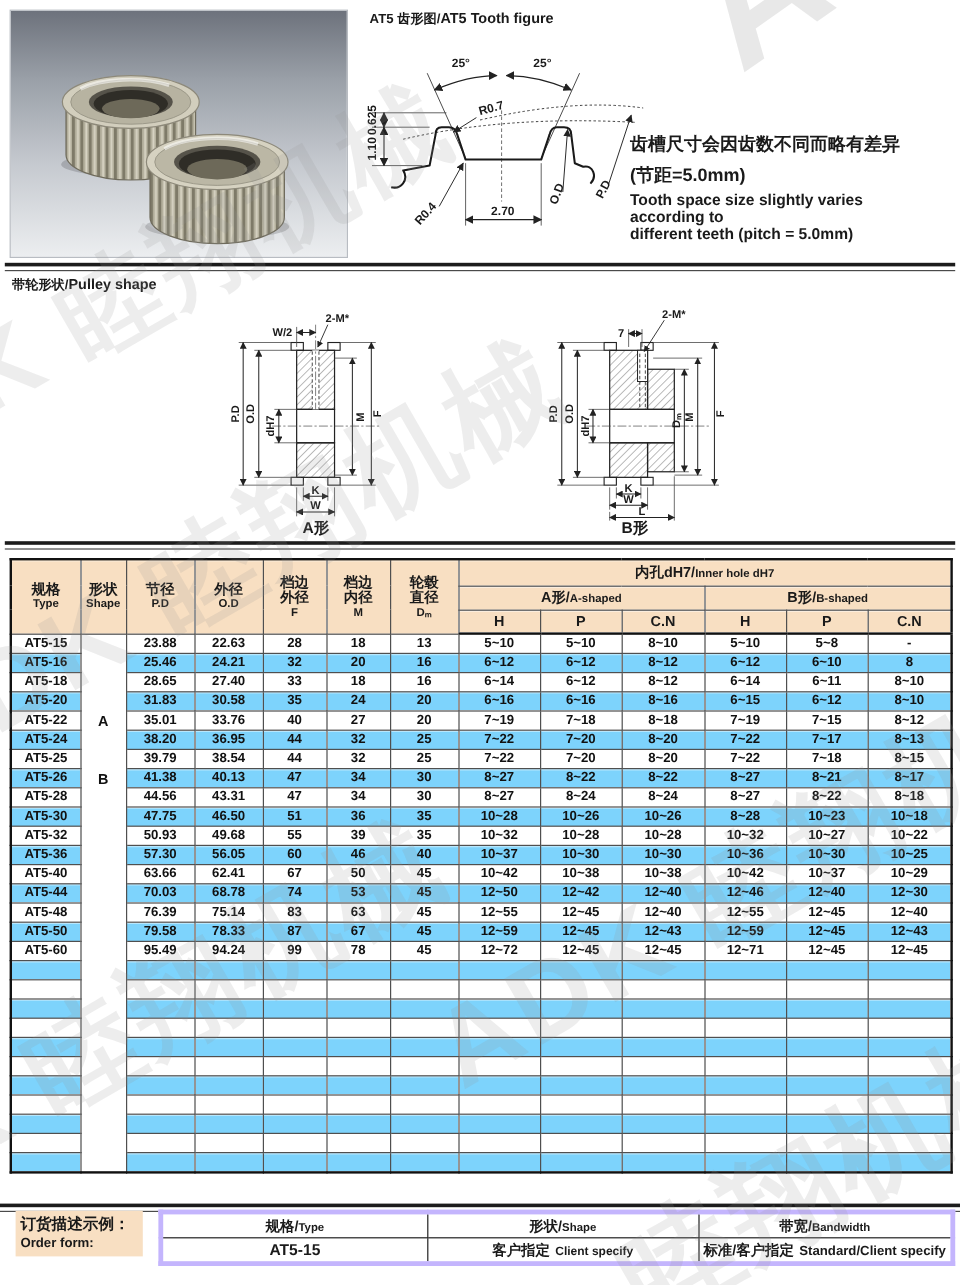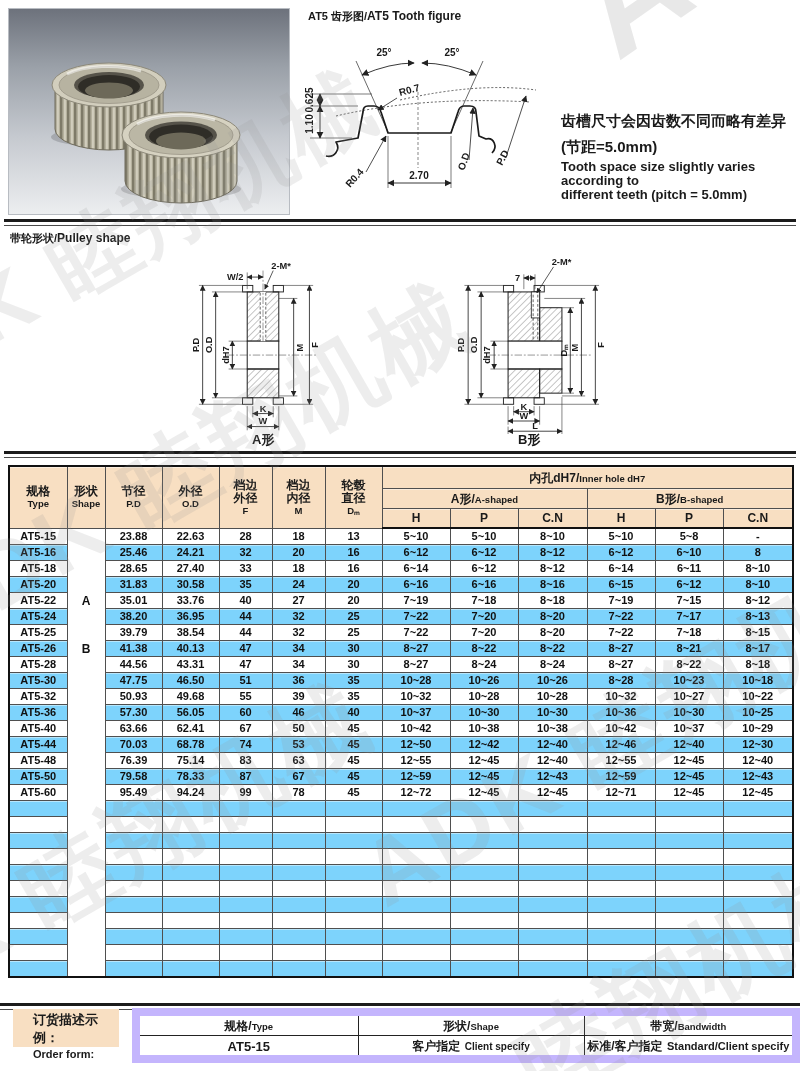--- a/index.html
+++ b/index.html
@@ -28,24 +28,24 @@
   .hz{font-size:12px;font-weight:bold;line-height:13px;}
   .he{font-size:9.5px;font-weight:bold;line-height:11px;}
   .hz-inline{font-size:12px;font-weight:bold;}
   .he-inline{font-size:9.5px;font-weight:bold;}
   table.spec tbody tr{height:16px;}
   table.spec tbody td{font-size:11px;font-weight:bold;line-height:15px;color:#111;}
   table.spec tbody tr.alt{background:#7dd3fc;}
   td.shapecell{background:#fff;position:relative;}
   td.shapecell .sletter{position:absolute;left:0;width:100%;text-align:center;font-size:12px;font-weight:bold;line-height:16px;}
   
-  .ordlabel{position:absolute;left:13px;top:1009px;width:106px;height:38px;background:#f8dfc2;padding:2px 20px;box-sizing:border-box;z-index:3;}
+  .ordlabel{position:absolute;left:13px;top:1009px;width:106px;height:38px;background:#f8dfc2;padding:2px 4px;box-sizing:border-box;z-index:3;}
   .ordlabel .l1{font-size:13px;font-weight:bold;line-height:18px;}
   .ordlabel .l2{font-size:11px;font-weight:bold;line-height:15px;}
-  table.order{position:absolute;left:132px;top:1008px;width:660px;table-layout:fixed;border-collapse:collapse;border:8px solid #c4b5fd;z-index:3;background:#fff;}
+  table.order{position:absolute;left:132px;top:1008px;width:660px;table-layout:fixed;border-collapse:collapse;border:4px solid #c4b5fd;z-index:3;background:#fff;}
   table.order td{border:1px solid #222;text-align:center;padding:0;height:19px;}
 </style>
 </head>
 <body>
 
 <div id="page">
 
   <div class="wm" style="left:590px;top:-58px;font-size:140px;transform:rotate(-35deg);color:rgba(150,150,150,.22);">ADK</div>
   <div class="wm" style="left:-140px;top:330px;font-size:86px;transform:rotate(-30deg);">ADK 睦翔机械</div>
   <div class="wm" style="left:-80px;top:560px;font-size:92px;transform:rotate(-30deg);">ADK 睦翔机械</div>
@@ -129,21 +129,21 @@
 
     <line x1="66" y1="136" x2="86" y2="100" stroke="#222" stroke-width="0.8" marker-end="url(#tar)"></line>
     <text x="50" y="152" class="dimtxt" transform="rotate(-48 50 152)">R0.4</text>
 
     <line x1="169" y1="124" x2="173" y2="72" stroke="#222" stroke-width="0.8" marker-end="url(#tar)"></line>
     <text x="164" y="135" class="dimtxt" transform="rotate(-70 164 135)">O.D</text>
     <line x1="207" y1="118" x2="226" y2="60" stroke="#222" stroke-width="0.8" marker-end="url(#tar)"></line>
     <text x="202" y="130" class="dimtxt" transform="rotate(-62 202 130)">P.D</text>
   </svg>
 
-  <div class="abs" style="left:561px;top:108px;width:240px;z-index:3;">
+  <div class="abs" style="left:525px;top:108px;width:240px;z-index:3;">
     <div class="note-zh">齿槽尺寸会因齿数不同而略有差异</div>
     <div class="note-zh">(节距=5.0mm)</div>
     <div class="note-en">Tooth space size slightly varies according to</div>
     <div class="note-en">different teeth (pitch = 5.0mm)</div>
   </div>
 
   <div class="sep" style="top:219px;"></div>
 
   <div class="abs" style="left:10px;top:228px;z-index:3;">
     <span class="ttl-zh">带轮形状/</span><span class="ttl-en">Pulley shape</span>

